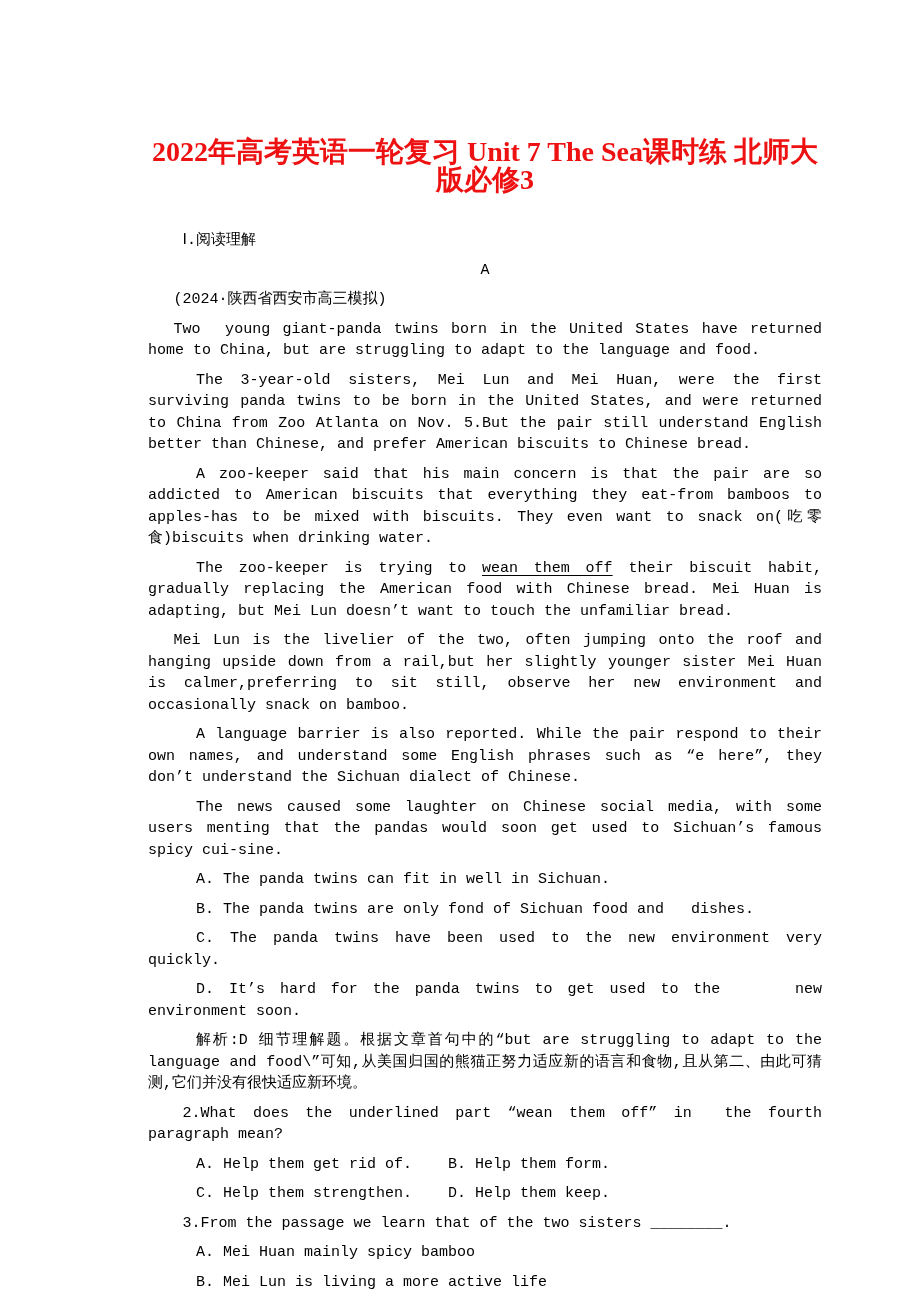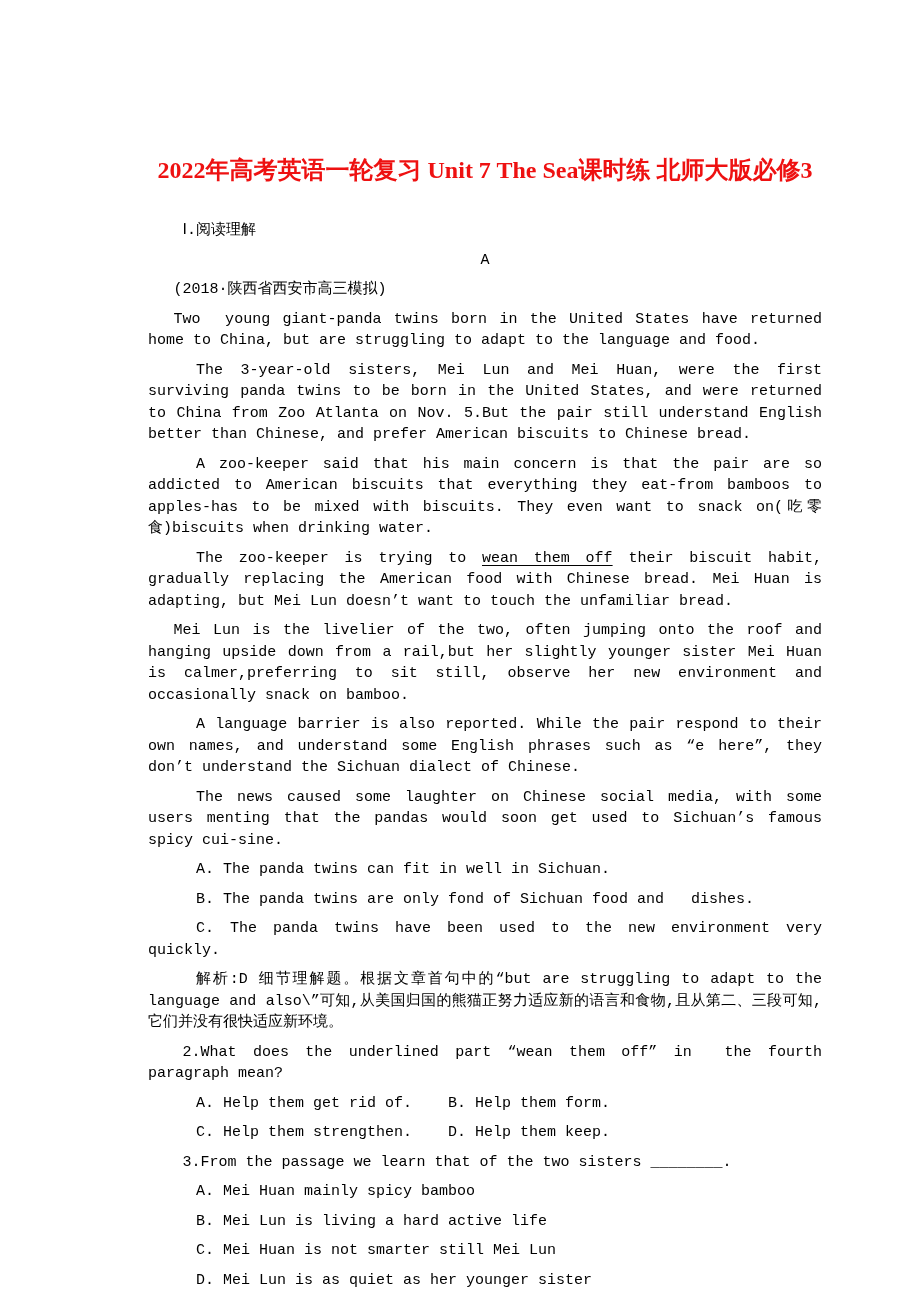--- a/index.html
+++ b/index.html
@@ -14,26 +14,26 @@
     min-height: 1302px;
     background: #ffffff;
     padding: 138px 90px 40px 140px;
     font-family: "Liberation Mono", "DejaVu Sans Mono", monospace;
     font-size: 15px;
     line-height: 21.5px;
     color: #000000;
   }
   .title {
     font-family: "Liberation Serif", "DejaVu Serif", serif;
-    font-size: 24px;
+    font-size: 28px;
     line-height: 28px;
     font-weight: bold;
     color: #ee1111;
     text-align: center;
-    margin: 18px 0 36px 0;
+    margin: 0 0 36px 0;
   }
   p {
     margin: 8px;
     text-align: justify;
     white-space: pre-wrap;
     word-break: break-word;
   }
   .center { text-align: center; }
   .ti-1 { text-indent: 1.7em; }
   .ti-2 { text-indent: 2.3em; }
@@ -46,39 +46,40 @@
 </style>
 </head>
 <body>
 
 <div class="page">
 
   <h1 class="title">2022年高考英语一轮复习 Unit 7 The Sea课时练 北师大版必修3</h1>
 
   <p class="ti-2">Ⅰ.阅读理解</p>
   <p class="center">A</p>
-  <p class="ti-1">(2018·陕西省西安市高三模拟)</p>
+  <p class="ti-1">(2024·陕西省西安市高三模拟)</p>
 
   <p class="ti-1">Two  young giant-panda twins born in the United States have returned home to China, but are struggling to adapt to the language and food.</p>
   <p class="ti-3">The 3-year-old sisters, Mei Lun and Mei Huan, were the first surviving panda twins to be born in the United States, and were returned to China from Zoo Atlanta on Nov. 5.But the pair still understand English better than Chinese, and prefer American biscuits to Chinese bread.</p>
   <p class="ti-3">A zoo-keeper said that his main concern is that the pair are so addicted to American biscuits that everything they eat-from bamboos to apples-has to be mixed with biscuits. They even want to snack on(吃零食)biscuits when drinking water.</p>
   <p class="ti-3"><span>The zoo-keeper is trying to </span><span class="u">wean them off</span><span> their biscuit habit, gradually replacing the American food with Chinese bread. Mei Huan is adapting, but Mei Lun doesn’t want to touch the unfamiliar bread.</span></p>
   <p class="ti-1">Mei Lun is the livelier of the two, often jumping onto the roof and hanging upside down from a rail,but her slightly younger sister Mei Huan is calmer,preferring to sit still, observe her new environment and occasionally snack on bamboo.</p>
   <p class="ti-3">A language barrier is also reported. While the pair respond to their own names, and understand some English phrases such as “e here”, they don’t understand the Sichuan dialect of Chinese.</p>
   <p class="ti-3">The news caused some laughter on Chinese social media, with some users menting that the pandas would soon get used to Sichuan’s famous spicy cui-sine.</p>
 
 
   <p class="ti-3">A. The panda twins can fit in well in Sichuan.</p>
   <p class="ti-3">B. The panda twins are only fond of Sichuan food and   dishes.</p>
   <p class="ti-3">C. The panda twins have been used to the new environment very quickly.</p>
-  <p class="ti-3">解析:D 细节理解题。根据文章首句中的“but are struggling to adapt to the language and also\”可知,从美国归国的熊猫正努力适应新的语言和食物,且从第二、三段可知,它们并没有很快适应新环境。</p>
+  <p class="ti-3">D. It’s hard for the panda twins to get used to the     new environment soon.</p>
+  <p class="ti-3">解析:D 细节理解题。根据文章首句中的“but are struggling to adapt to the language and food\”可知,从美国归国的熊猫正努力适应新的语言和食物,且从第二、由此可猜测,它们并没有很快适应新环境。</p>
 
   <p class="ti-2">2.What does the underlined part “wean them off” in  the fourth paragraph mean?</p>
   <p class="ti-3">A. Help them get rid of.    B. Help them form.</p>
   <p class="ti-3">C. Help them strengthen.    D. Help them keep.</p>
 
   <p class="ti-2">3.From the passage we learn that of the two sisters ________.</p>
   <p class="ti-3">A. Mei Huan mainly spicy bamboo</p>
-  <p class="ti-3">B. Mei Lun is living a hard active life</p>
+  <p class="ti-3">B. Mei Lun is living a more active life</p>
   <p class="ti-3">C. Mei Huan is not smarter still Mei Lun</p>
   <p class="ti-3">D. Mei Lun is as quiet as her younger sister</p>
 
 </div>
 
 </body></html>

